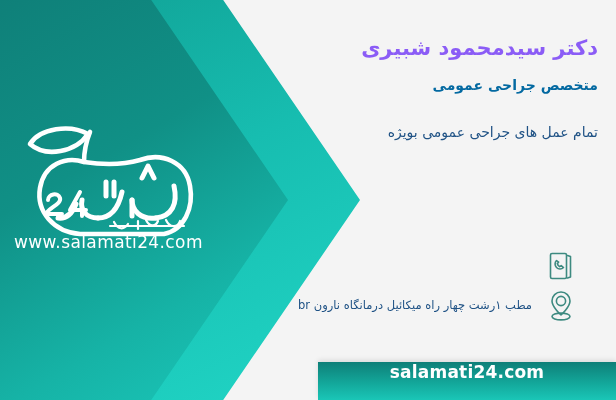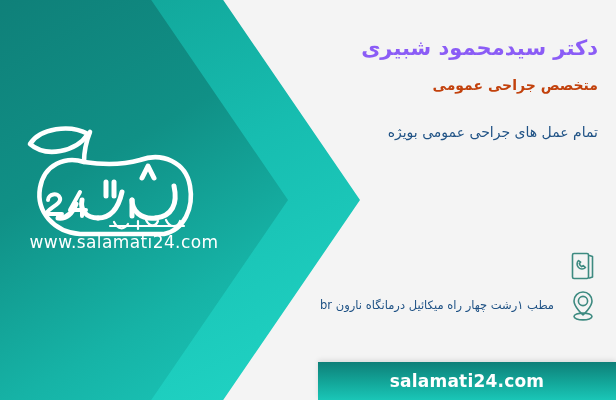--- a/index.html
+++ b/index.html
@@ -42,21 +42,21 @@
 
   
   .footer-bar {
     position: absolute;
     left: 318px;
     top: 362px;
     width: 298px;
     height: 38px;
     background: linear-gradient(180deg, #0e7f78 0%, #13a79a 55%, #1ac6b7 100%);
     display: flex;
-    align-items: center;
+    align-items: flex-start;
     justify-content: center;
     box-shadow: 0 -2px 5px rgba(0,0,0,0.10);
   }
   .footer-bar span {
     color: #ffffff;
     font-size: 17px;
     font-weight: bold;
     letter-spacing: 0.2px;
     direction: ltr;
     font-family: "DejaVu Sans", "Liberation Sans", sans-serif;
@@ -69,21 +69,21 @@
     top: 112px;
     width: 220px;
     height: 160px;
   }
   .logo-svg { display: block; }
   .logo-url {
     position: absolute;
     left: 0;
     top: 120px;
     width: 220px;
-    text-align: center;
+    text-align: left;
     color: #ffffff;
     font-size: 17px;
     letter-spacing: 0.4px;
     direction: ltr;
     font-family: "DejaVu Sans", "Liberation Sans", sans-serif;
   }
 
   
   .content {
     position: absolute;
@@ -94,37 +94,37 @@
     direction: rtl;
   }
   .doctor-name {
     color: #8b5cf6;
     font-size: 21px;
     font-weight: bold;
     line-height: 1.35;
     margin: 0 0 14px 0;
   }
   .specialty {
-    color: #c2410c;
+    color: #0369a1;
     font-size: 14px;
     font-weight: bold;
     line-height: 1.4;
     margin: 0 0 24px 0;
   }
   .description {
     color: #1f5285;
     font-size: 14px;
     line-height: 1.85;
     margin: 0;
   }
 
   
   .contact-block {
     position: absolute;
-    right: 14px;
+    right: 36px;
     top: 246px;
     width: 360px;
     direction: rtl;
   }
   .contact-row {
     display: flex;
     flex-direction: row;
     align-items: center;
     justify-content: flex-start;
     min-height: 40px;

